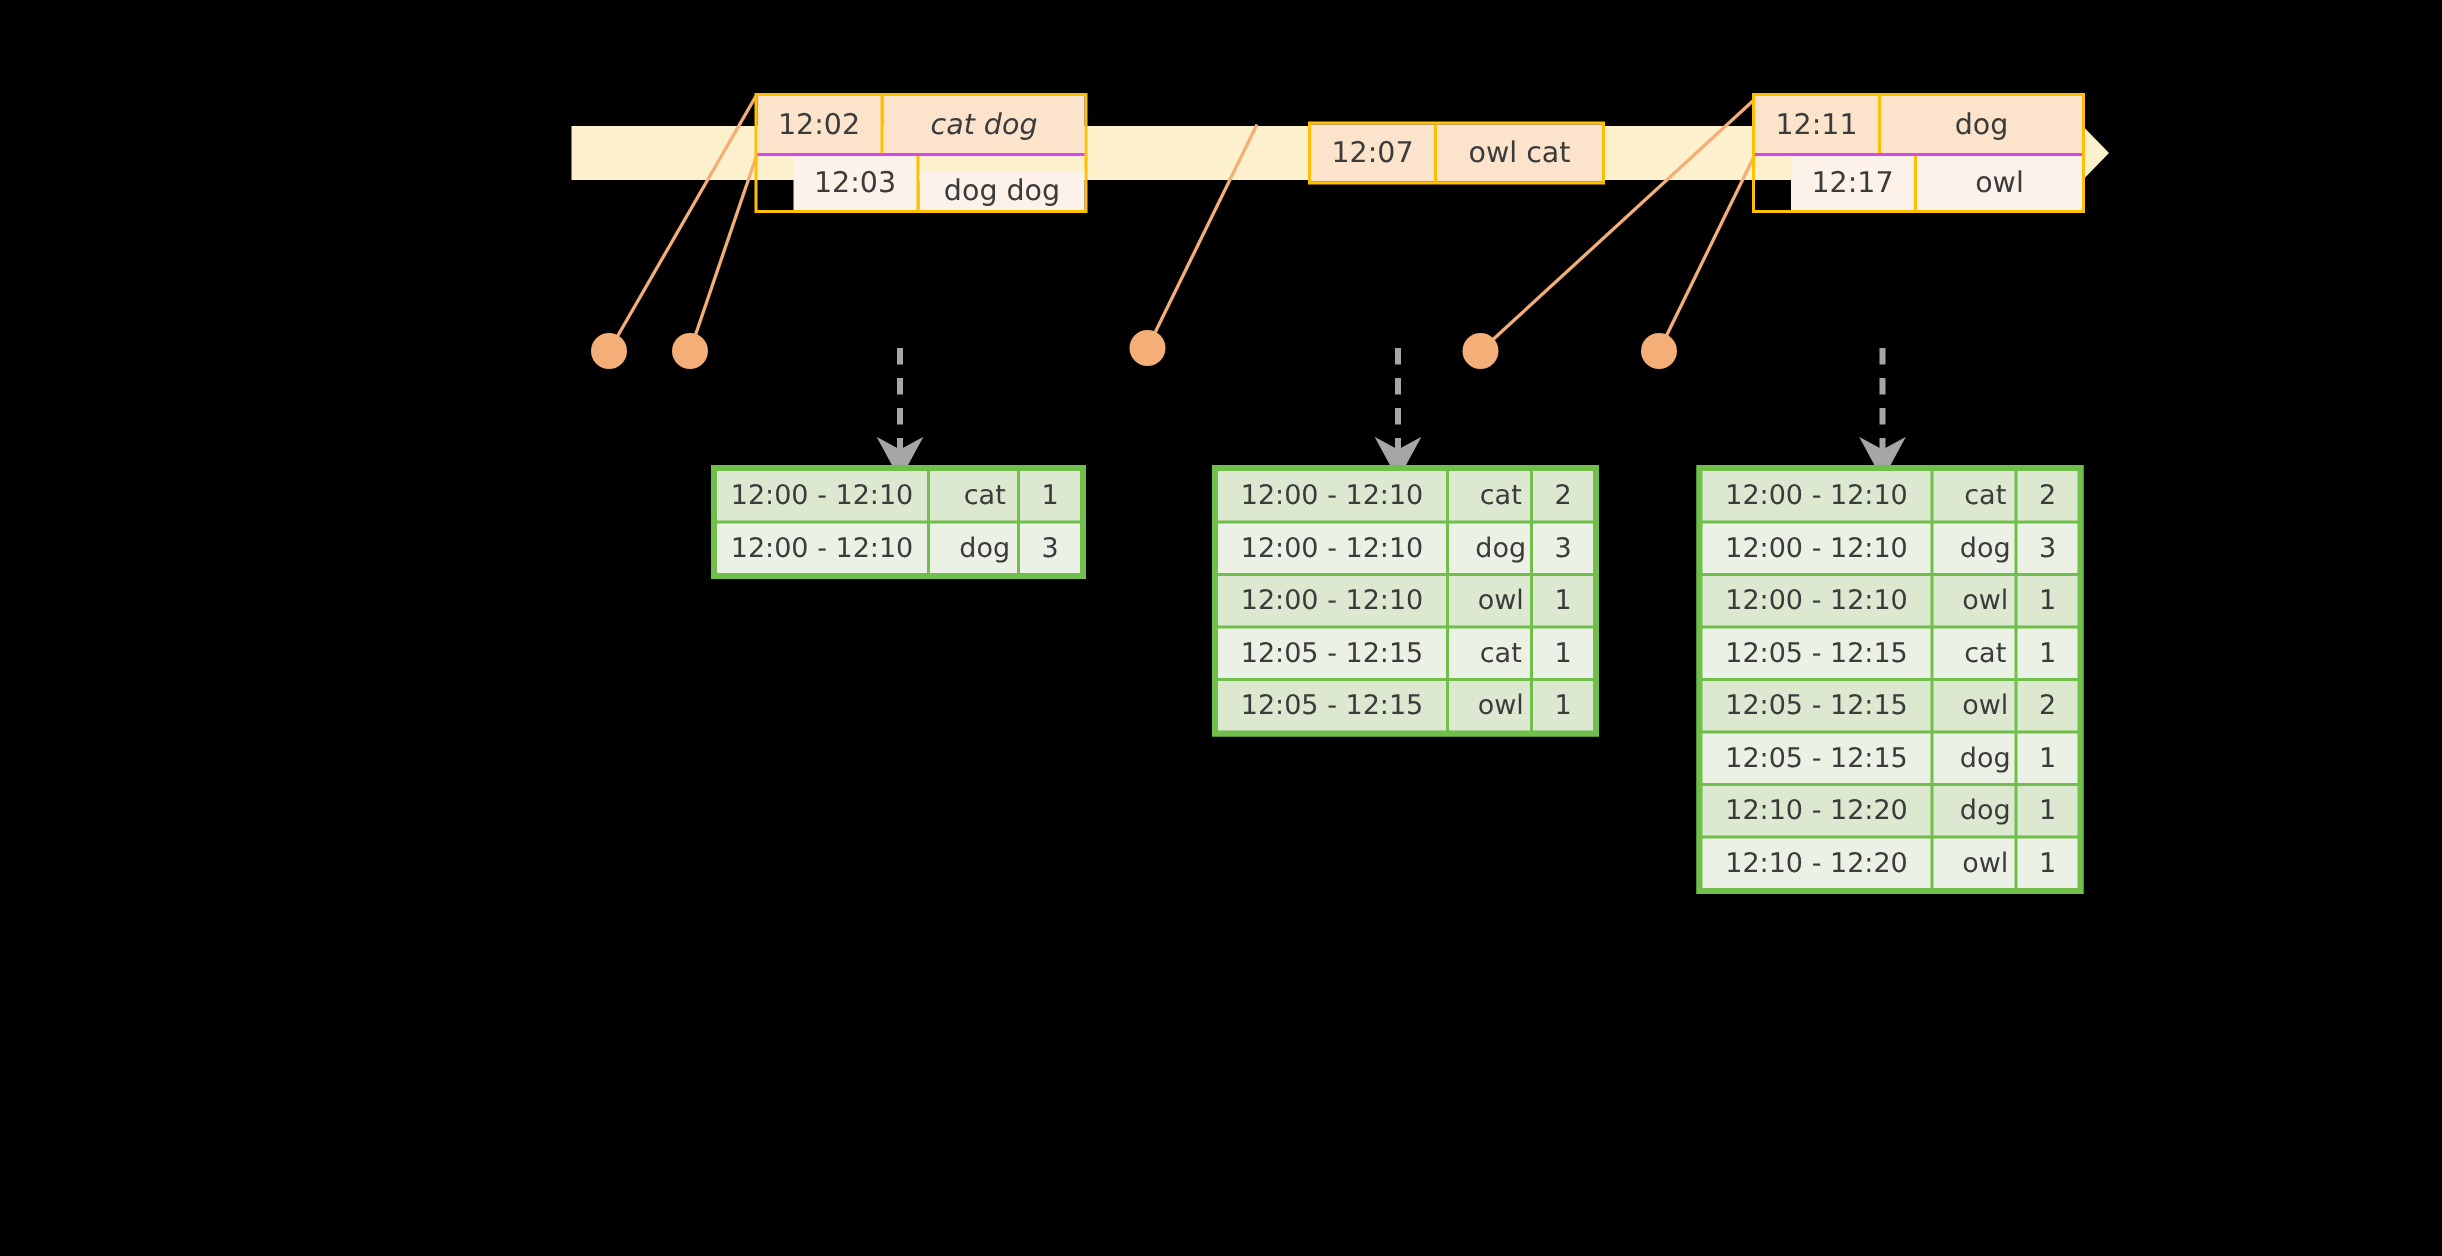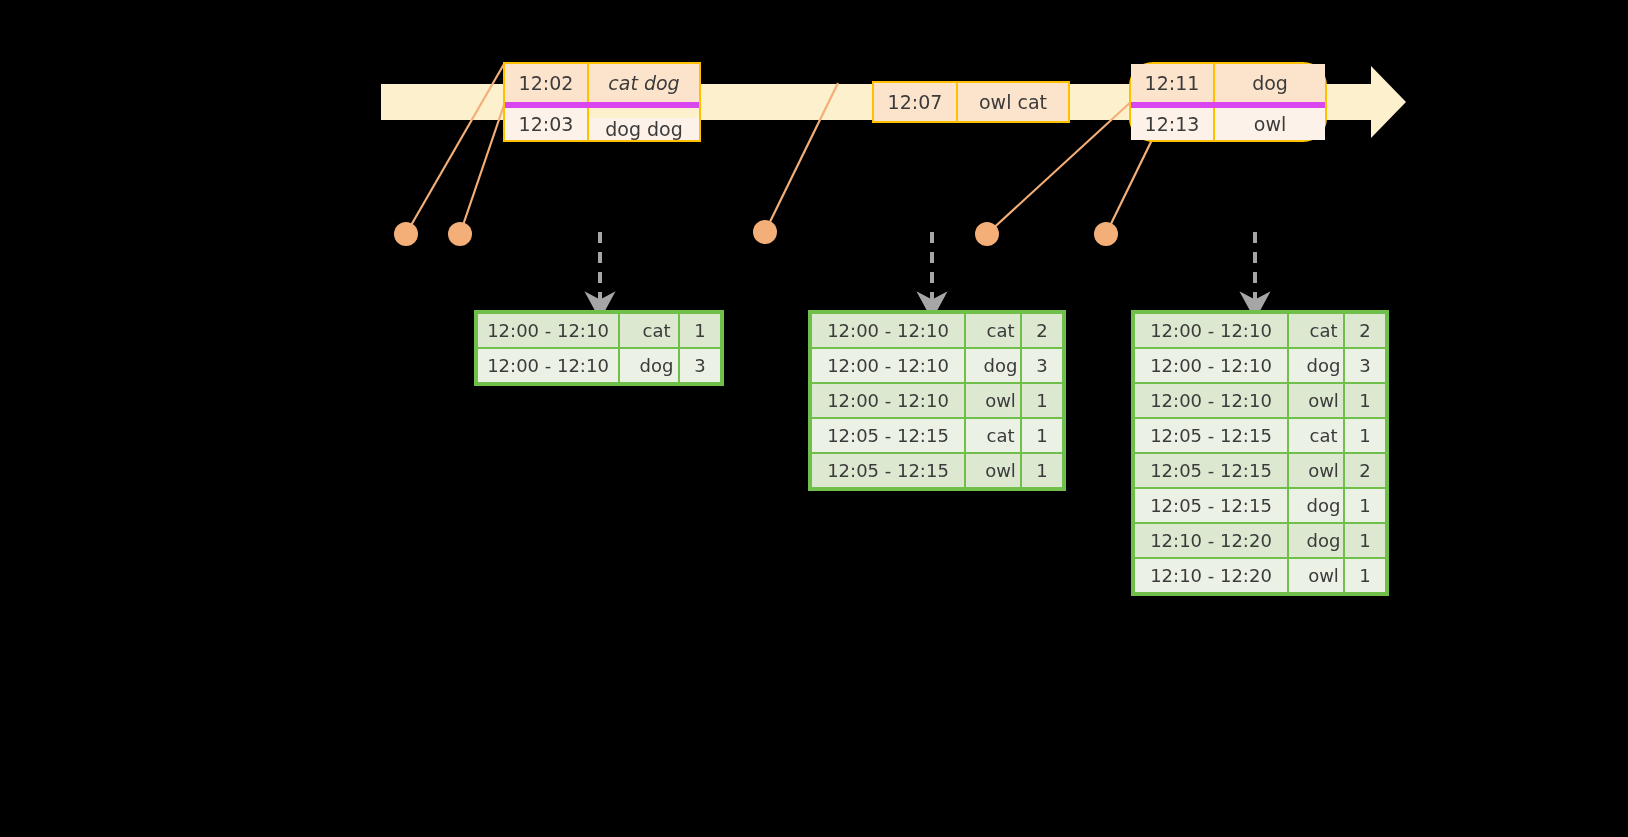--- a/index.html
+++ b/index.html
@@ -35,21 +35,22 @@
     box-sizing: border-box;
     display: flex;
     flex-direction: column;
   }
   .event-row {
     display: flex;
     height: 38px;
     box-sizing: border-box;
   }
   .event-row + .event-row {
-    border-top: 6px solid #d946ef;
+    border-top: 2px solid #d946ef;
+    padding-left: 24px;
   }
   .event-row.shade-dark .cell { background: #FCE3CC; }
   .event-row.shade-light .cell { background: #FDF2E9; }
   .event-cell-time {
     width: 84px;
     display: flex;
     align-items: center;
     justify-content: center;
     font-size: 19px;
     color: #3b3b3b;
@@ -156,27 +157,27 @@
           <div class="event-cell-time cell">12:03</div>
           <div class="event-cell-words cell" style="min-width: 110px; margin-top: 10px;">dog dog</div>
         </div>
       </div>
       <div class="event-box" style="left: 872px; top: 81px;">
         <div class="event-row shade-dark">
           <div class="event-cell-time cell">12:07</div>
           <div class="event-cell-words cell" style="min-width: 110px;">owl cat</div>
         </div>
       </div>
-      <div class="event-box" style="left: 1129px; top: 62px; border-radius: 24px;">
+      <div class="event-box" style="left: 1168px; top: 62px;">
         <div class="event-row shade-dark">
           <div class="event-cell-time cell">12:11</div>
           <div class="event-cell-words cell" style="min-width: 110px;">dog</div>
         </div>
         <div class="event-row shade-light">
-          <div class="event-cell-time cell">12:13</div>
+          <div class="event-cell-time cell">12:17</div>
           <div class="event-cell-words cell" style="min-width: 110px;">owl</div>
         </div>
       </div>
     </div>
 
   <div id="tables-layer">
       <div class="result-table t1" style="left: 474px; top: 310px;">
         <div class="tr band-a">
           <div class="td col-window">12:00 - 12:10</div>
           <div class="td col-key">cat</div>

